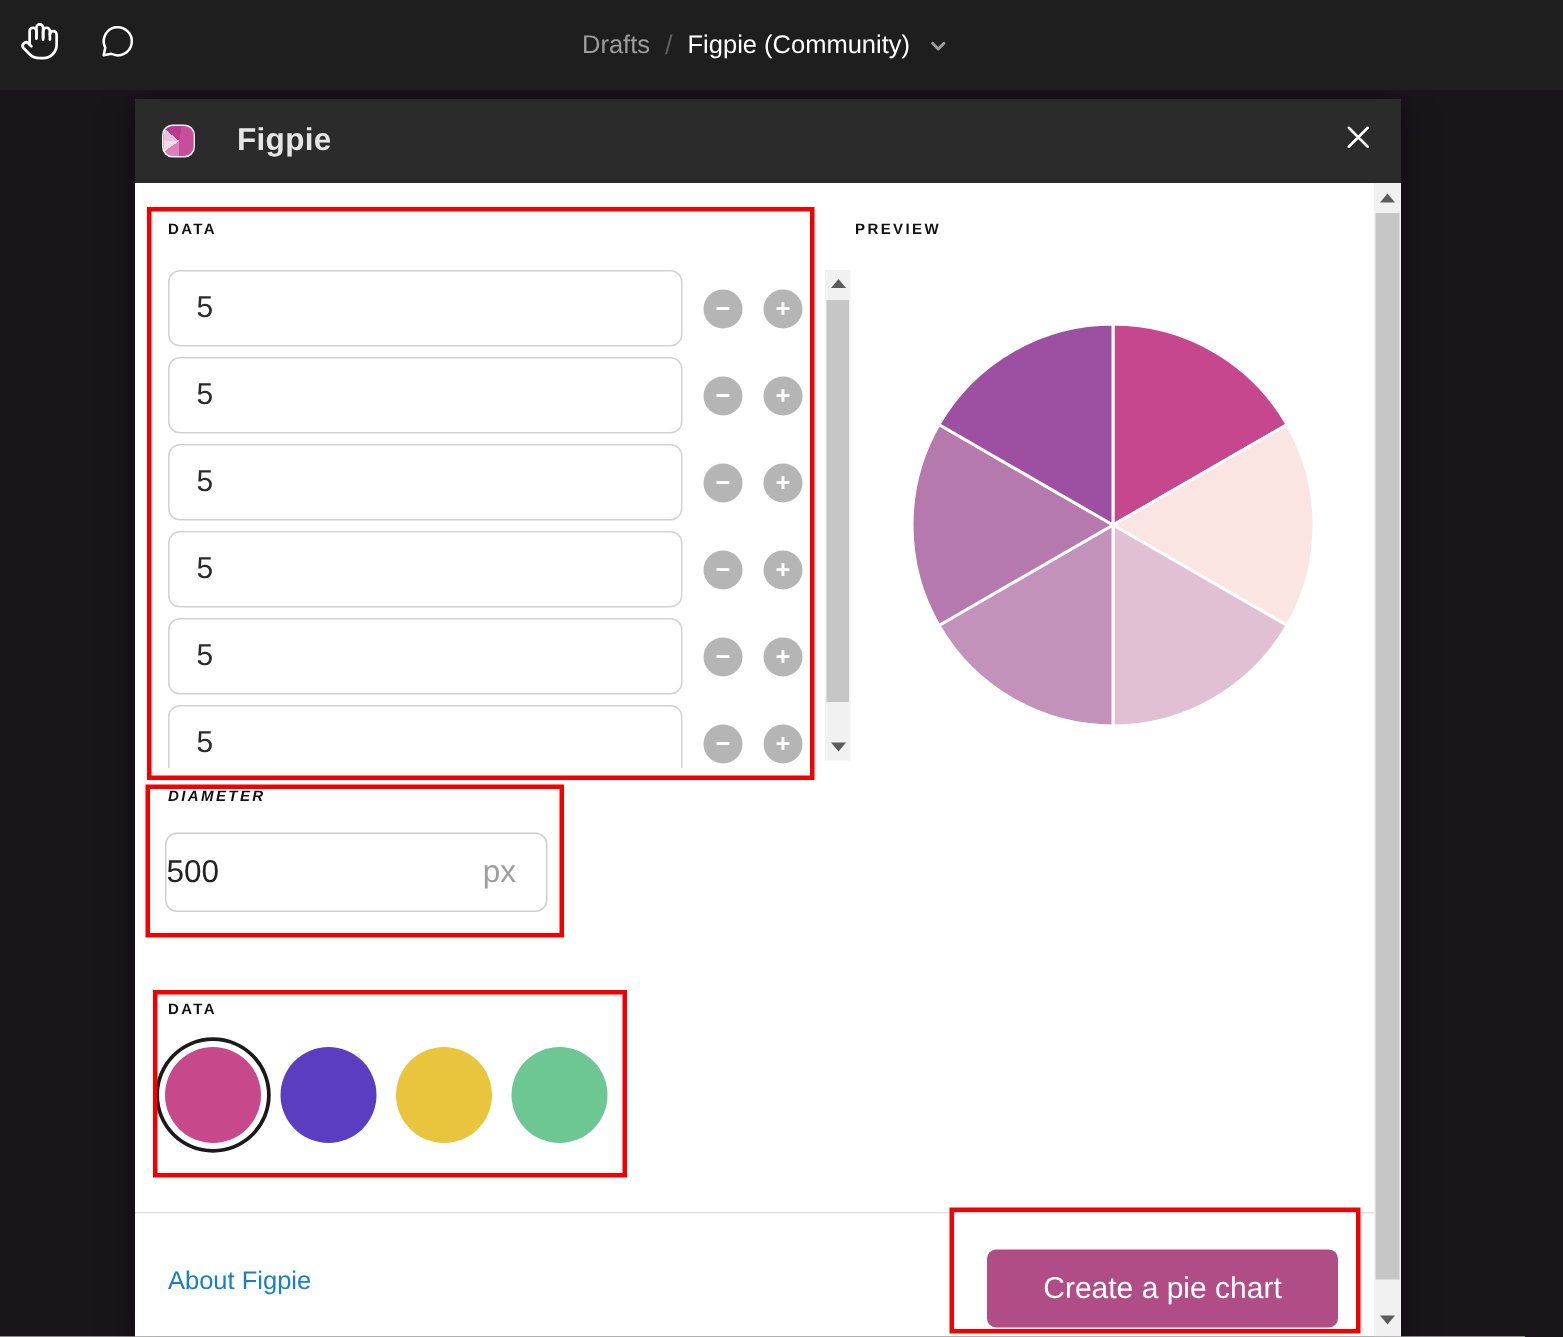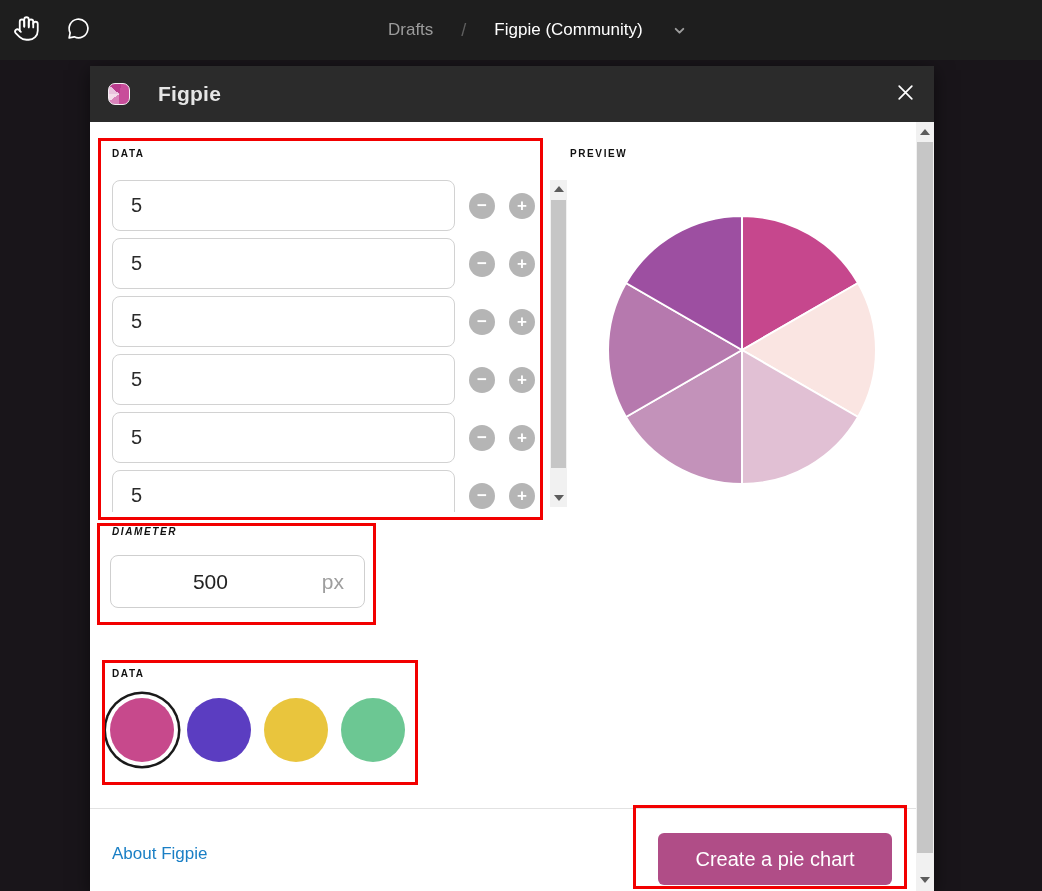--- a/index.html
+++ b/index.html
@@ -5,21 +5,21 @@
   * { margin:0; padding:0; box-sizing:border-box; }
   html,body { width:1042px; height:891px; overflow:hidden; }
   body { font-family:"Liberation Sans", sans-serif; background:#19151a; position:relative; }
 
   
   .toolbar { position:absolute; left:0; top:0; width:1042px; height:60px; background:#1e1e1e; z-index:5; }
   .tool-icon { position:absolute; top:16px; width:28px; height:28px; display:flex; align-items:center; justify-content:center; cursor:pointer; }
   .tool-icon svg { stroke:#ffffff; fill:none; stroke-width:1.6; stroke-linecap:round; stroke-linejoin:round; }
   .hand-btn { left:12px; }
   .comment-btn { left:64px; }
-  .breadcrumb { position:absolute; left:388px; top:0; height:60px; display:flex; align-items:center; gap:28px; font-size:17px; }
+  .breadcrumb { position:absolute; left:388px; top:0; height:60px; display:flex; align-items:center; gap:10px; font-size:17px; }
   .crumb-root { color:#9c9c9c; cursor:pointer; }
   .crumb-sep { color:#5f5f5f; font-size:18px; }
   .crumb-current { color:#ffffff; cursor:pointer; }
   .crumb-chevron { margin-left:2px; cursor:pointer; display:flex; align-items:center; }
   .crumb-chevron svg { stroke:#9c9c9c; fill:none; stroke-width:1.8; stroke-linecap:round; stroke-linejoin:round; }
 
   
   .plugin { position:absolute; left:90px; top:66px; width:844px; height:825px; background:#ffffff; z-index:4; box-shadow:0 4px 18px rgba(0,0,0,.5); }
   .plugin-header { height:56px; background:#2b2b2b; display:flex; align-items:center; padding:0 18px; position:relative; }
   .plugin-logo { width:22px; height:22px; border-radius:7px; border:1.5px solid #f6eef4;
@@ -55,21 +55,21 @@
   .arrow { position:absolute; left:0; width:100%; height:0; display:flex; justify-content:center; }
   .tri-up { width:0; height:0; border-left:5px solid transparent; border-right:5px solid transparent; border-bottom:6px solid #5c5c5c; }
   .tri-down { width:0; height:0; border-left:5px solid transparent; border-right:5px solid transparent; border-top:6px solid #5c5c5c; }
 
   
   .pie-wrap { position:absolute; left:515px; top:91px; width:274px; height:274px; }
 
   
   .diameter-input { position:absolute; left:20px; top:433px; width:255px; height:53px; border:1px solid #cfcfcf; border-radius:8px;
                     display:flex; align-items:center; background:#fff; cursor:text; }
-  .diameter-value { flex:1; text-align:center; font-size:21px; color:#222222; }
+  .diameter-value { flex:1; text-align:left; font-size:21px; color:#222222; }
   .diameter-unit { font-size:21px; color:#9e9e9e; margin-left:12px; padding-right:20px; }
 
   
   .theme-row { position:absolute; left:20px; top:576px; display:flex; gap:13px; }
   .theme-circle { width:64px; height:64px; border-radius:50%; cursor:pointer; }
   .theme-circle.selected { box-shadow:0 0 0 4px #ffffff, 0 0 0 6.5px #1a1a1a; }
 
   
   .footer-divider { position:absolute; left:0; top:686px; width:826px; height:1px; background:#e2e2e2; }
   .about-link { position:absolute; left:22px; top:722px; font-size:17px; color:var(--link,#1a7fc5); cursor:pointer; }

